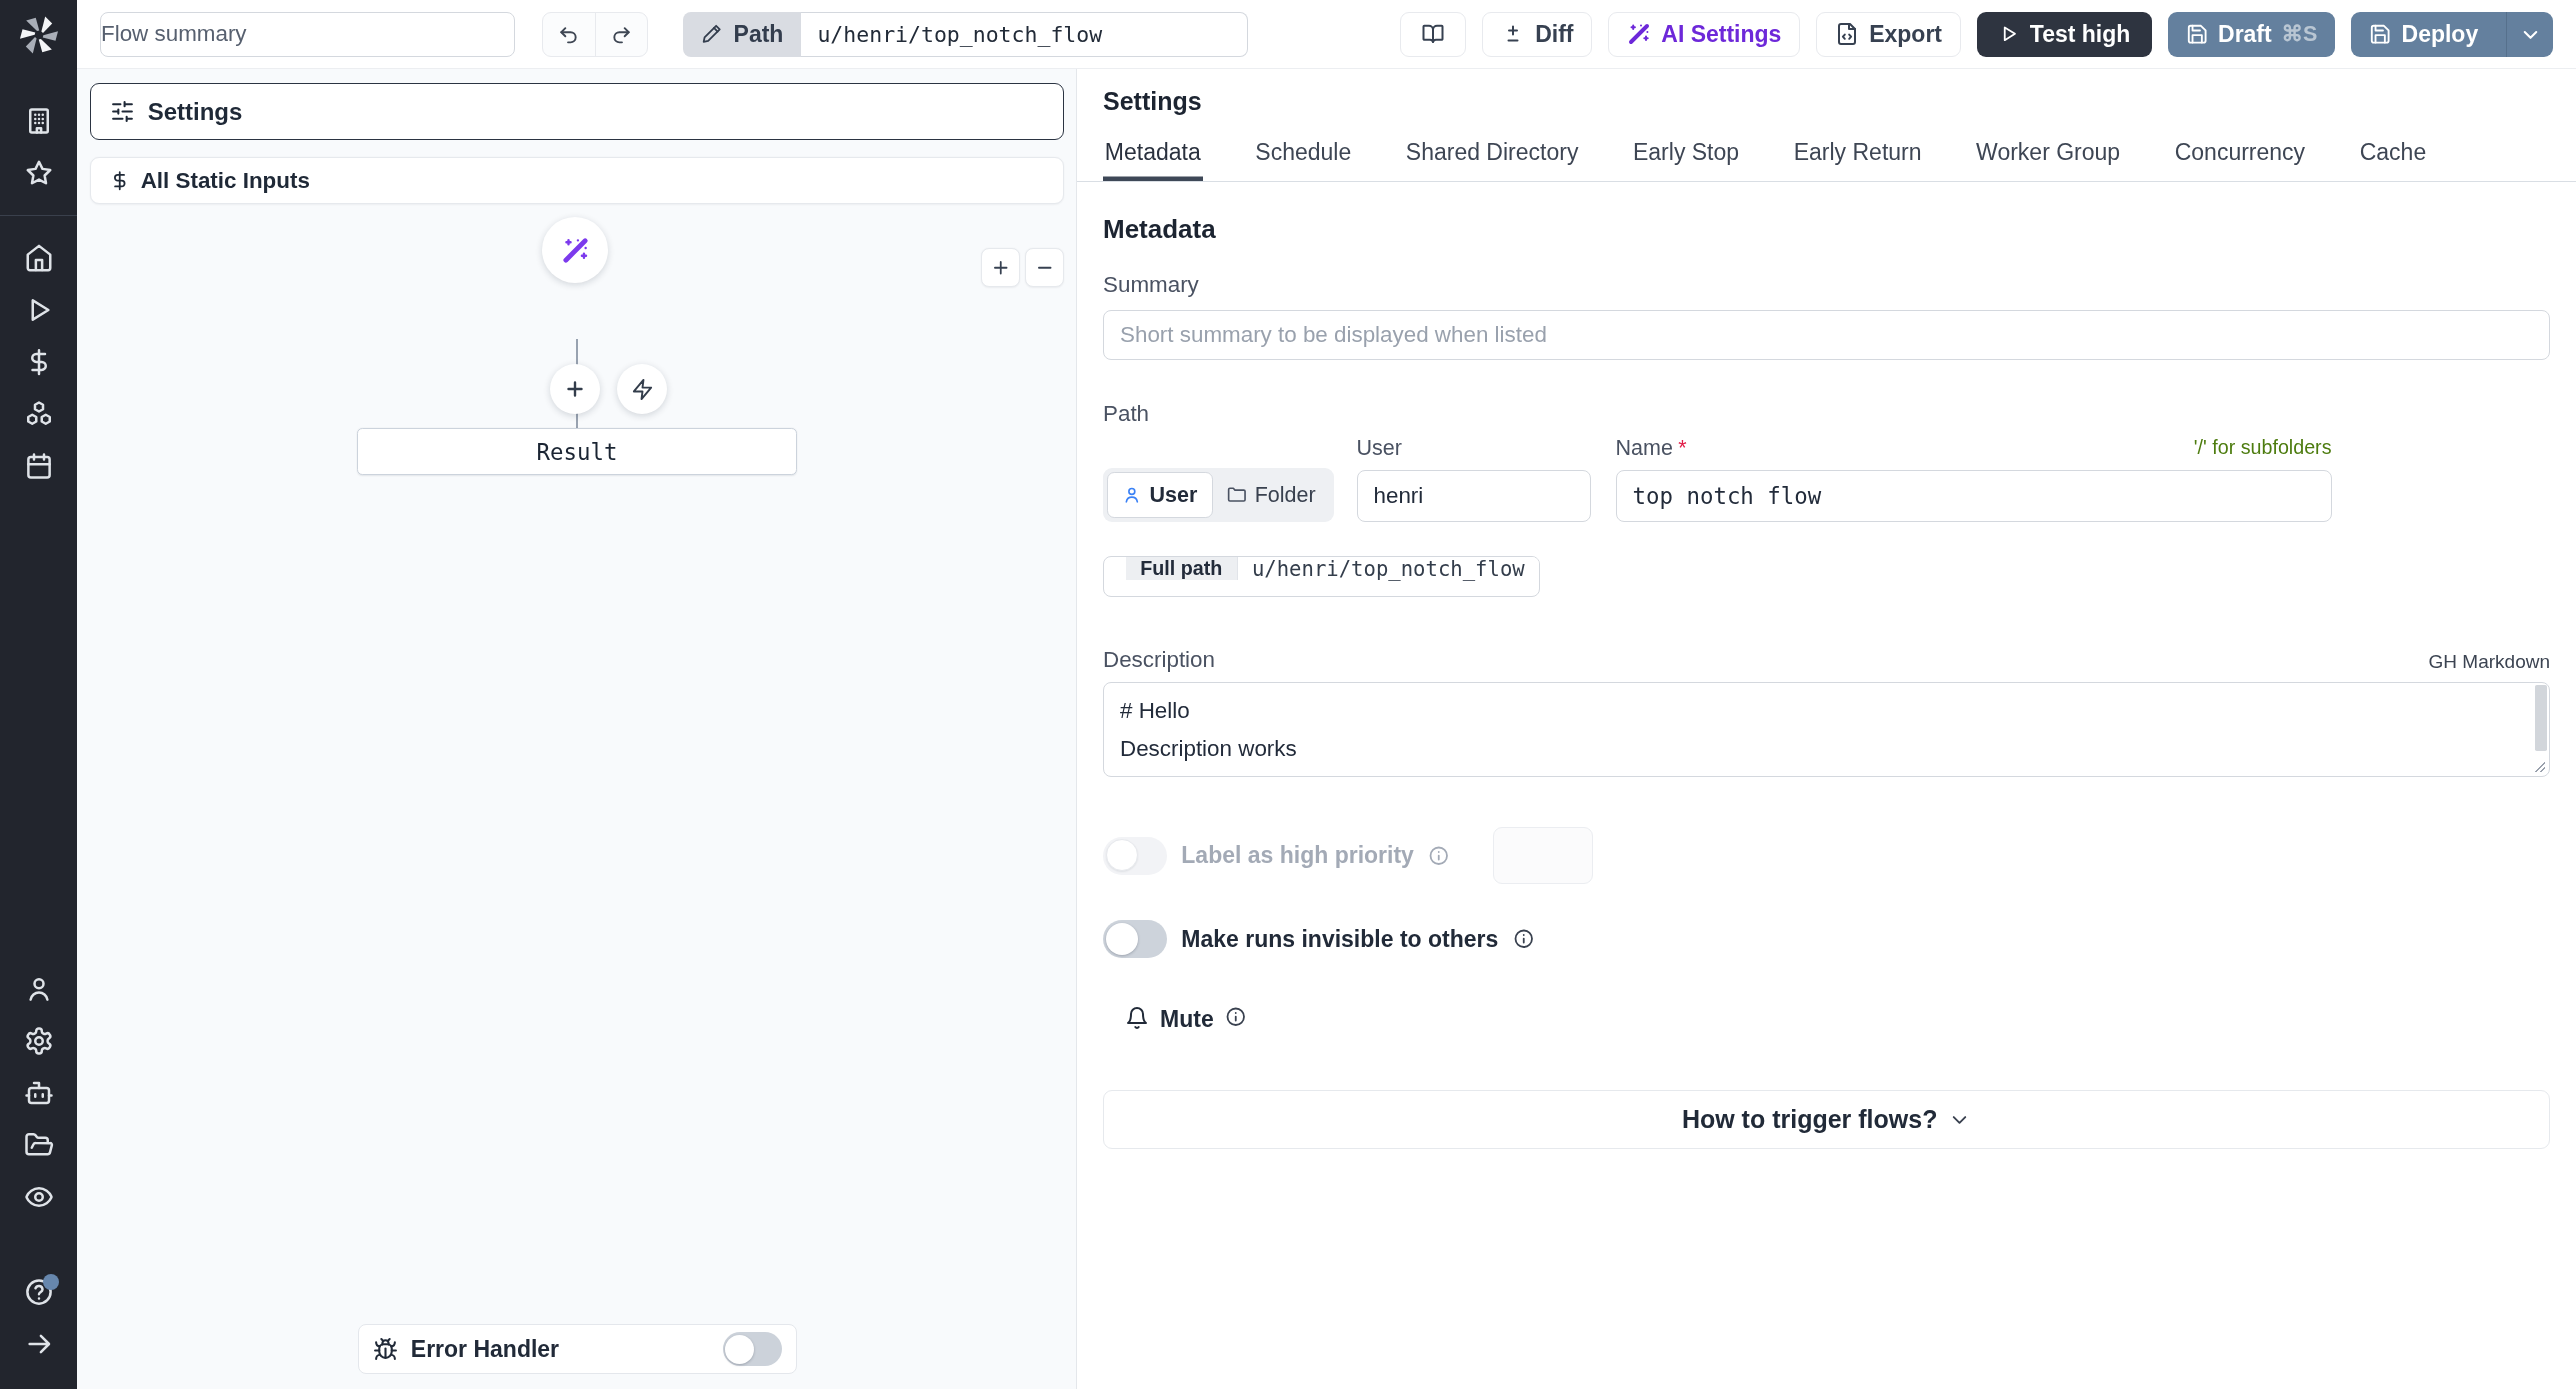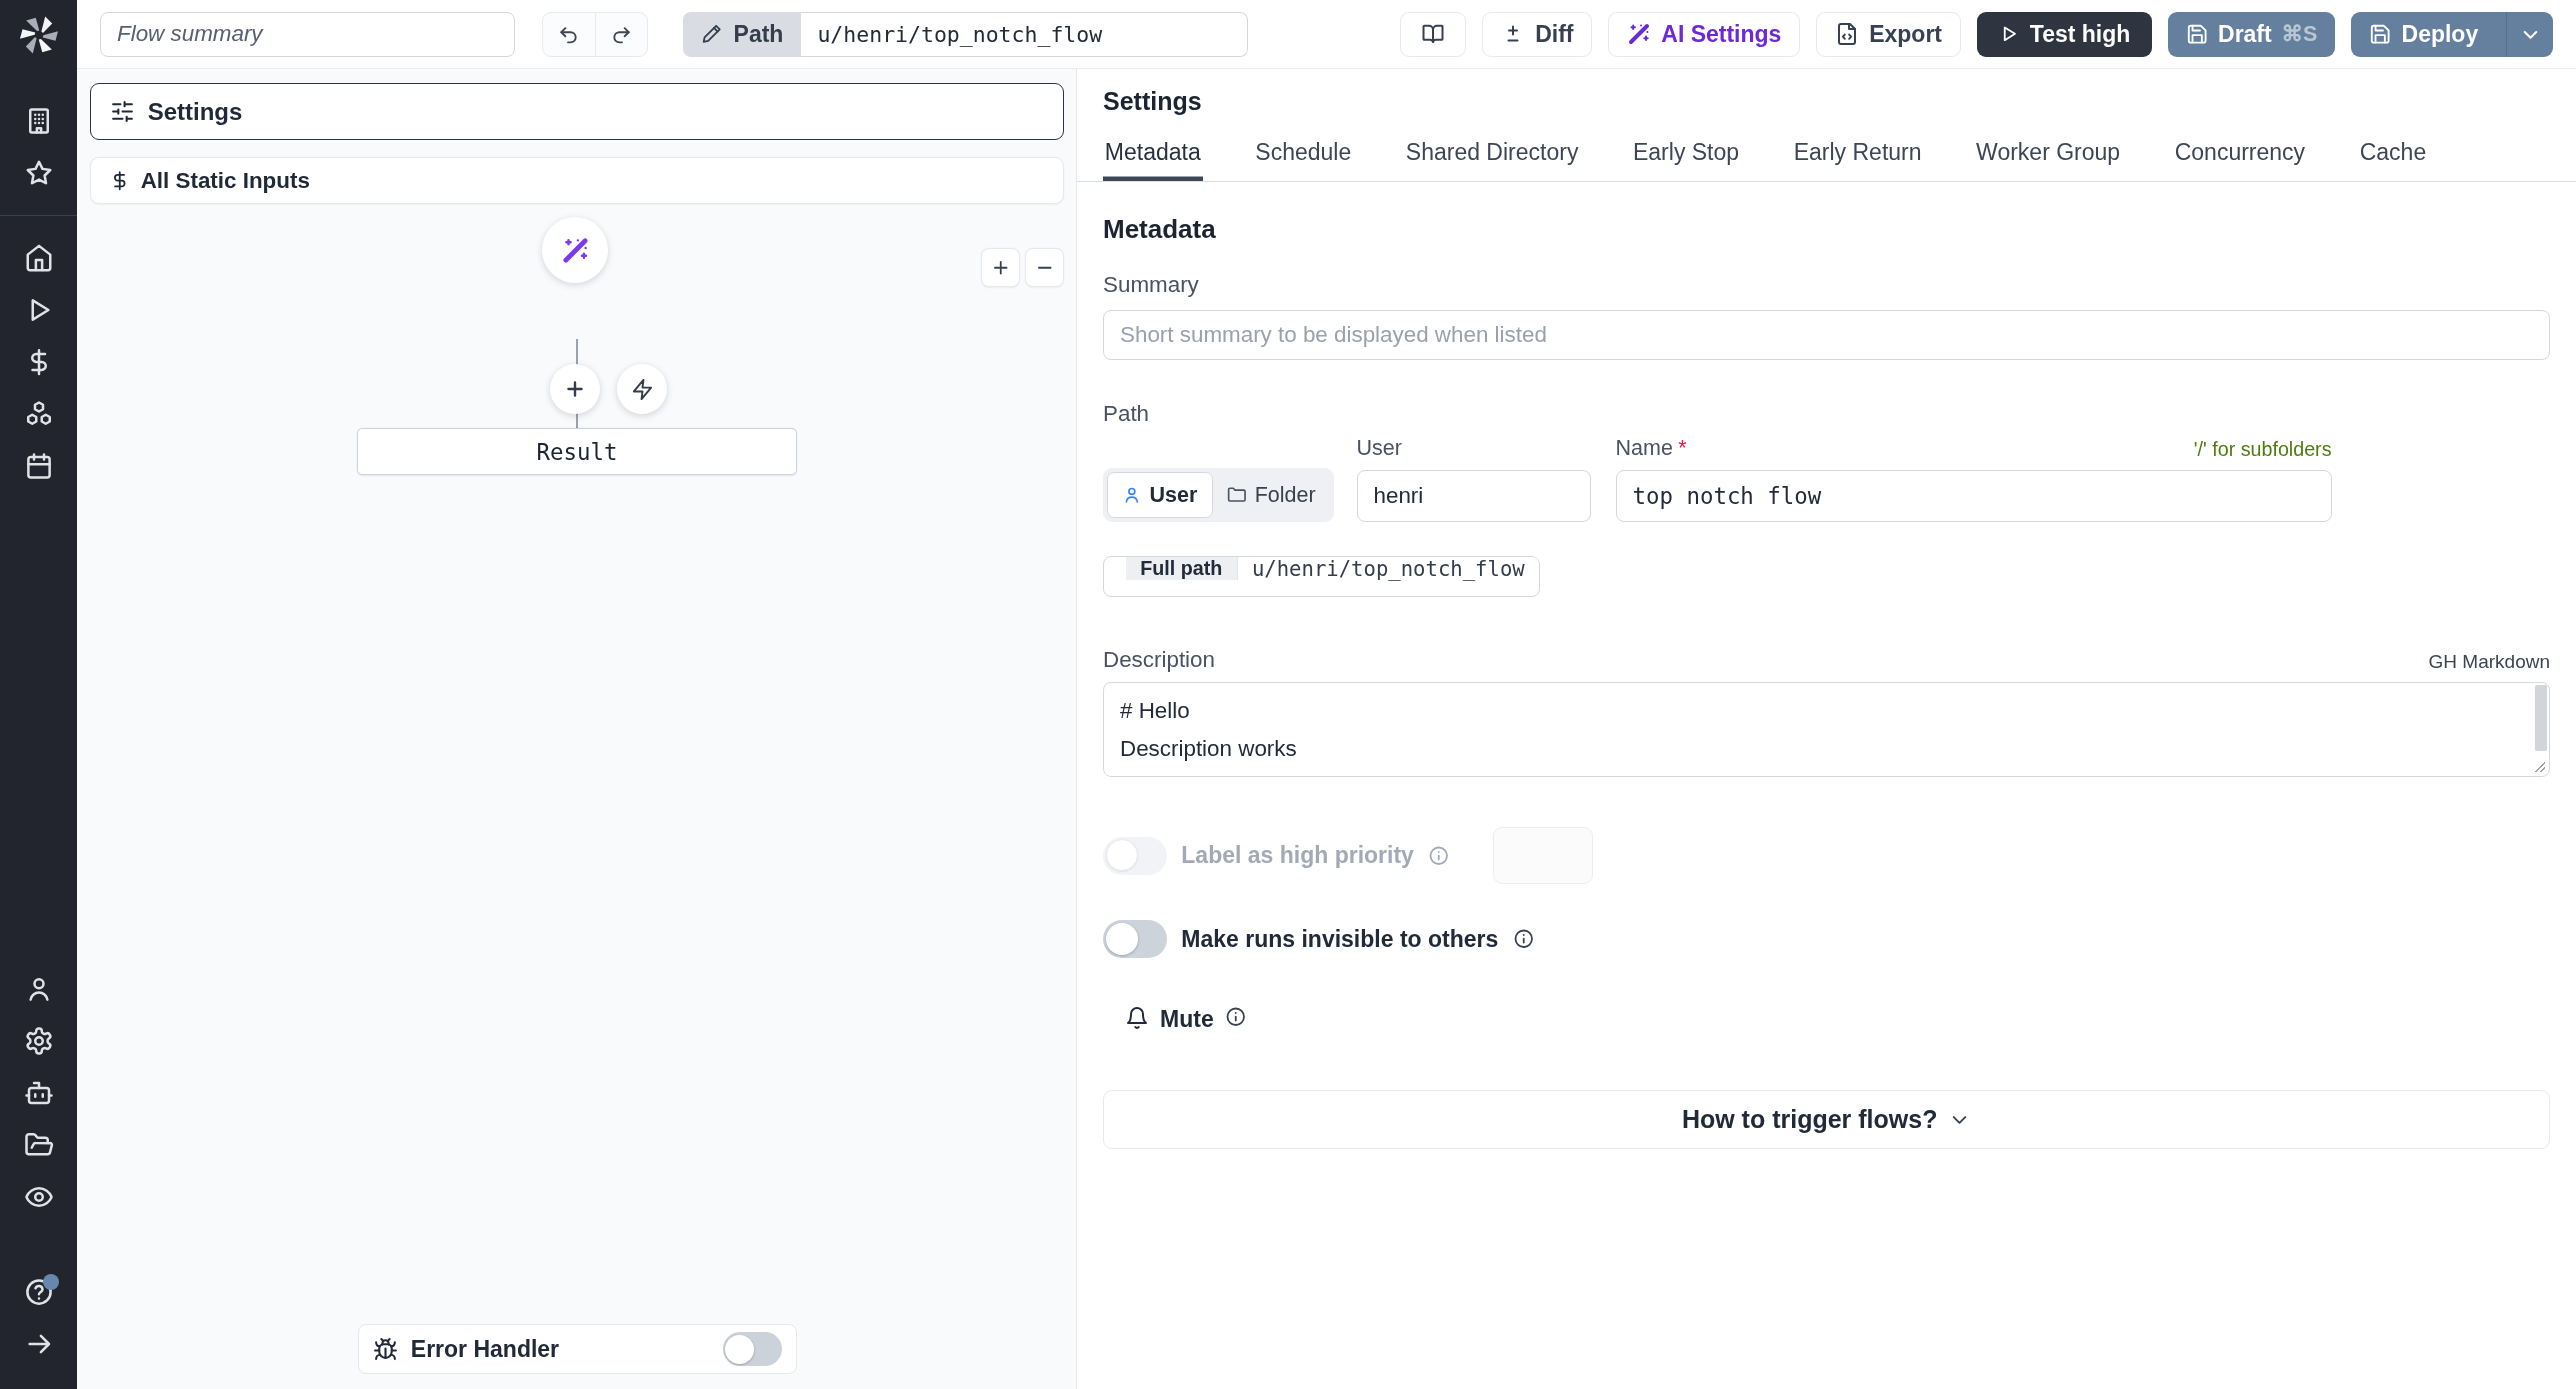--- a/index.html
+++ b/index.html
@@ -23,21 +23,21 @@
   .help-dot { position: absolute; top: 7.2px; right: 18px; width: 16px; height: 16px;
     border-radius: 50%; background: #6787ad; }
 
   
   .main { flex: 1; display: flex; flex-direction: column; min-width: 0; }
 
   
   .toolbar { height: 69px; background: #fff; border-bottom: 0.9px solid #eceef1;
     display: flex; align-items: center; padding: 0 23px; gap: 16px; flex-shrink: 0; }
   .tb-input { width: 415px; height: 45px; border: 0.9px solid #d4d8de; border-radius: 8px;
-    padding: 0 16px; font-size: 22.4px; font-family: "Liberation Sans", sans-serif; color: #1f2937; outline: none; font-style: italic; }
+    padding: 0 0; font-size: 22.4px; font-family: "Liberation Sans", sans-serif; color: #1f2937; outline: none; }
   .tb-input::placeholder { color: #57606f; }
   .undo-redo { height: 45px; display: flex; background: #fbfcfd; border: 0.9px solid #e8eaee;
     border-radius: 9px; overflow: hidden; margin-left: 10.7px; }
   .ur-cell { width: 52px; height: 100%; display: flex; align-items: center; justify-content: center;
     background: transparent; border: 0; color: #3f4754; cursor: pointer; }
   .ur-cell + .ur-cell { border-left: 0.9px solid #e8eaee; }
   .ur-cell svg { width: 23px; height: 23px; }
   .path-group { display: flex; height: 45px; margin-left: 19.7px; }
   .path-chip { display: flex; align-items: center; gap: 10.7px; background: #d9dce2;
     border-radius: 8px 0 0 8px; padding: 0 18px; color: #333d4d; cursor: pointer; border: 0; }
@@ -134,21 +134,21 @@
   .seg { display: flex; align-items: center; gap: 8px; padding: 0 14.3px; border-radius: 7.2px;
     background: transparent; border: 0; cursor: pointer; font-size: 21.5px; color: #39414f; }
   .seg svg { width: 19.7px; height: 19.7px; }
   .seg-active { background: #fff; border: 0.9px solid #d4d8de; color: #222b3a; font-weight: 600; }
   .seg-user-icon { color: #3b82f6; }
   .seg-folder-icon { color: #4a5262; }
   .user-col { width: 234px; margin-left: 23px; display: flex; flex-direction: column; }
   .user-col .field-label, .name-col .field-label { font-size: 21.5px; }
   .user-col .text-input { height: 52px; margin-top: 9px; }
   .name-col { width: 716px; margin-left: 25px; display: flex; flex-direction: column; }
-  .name-top { display: flex; justify-content: space-between; align-items: flex-end; }
+  .name-top { display: flex; justify-content: space-between; align-items: flex-start; }
   .req { color: #e11d48; margin-left: 5.4px; font-size: 21.5px; }
   .hint { font-size: 19.7px; color: #4d7c0f; }
   .name-col .text-input { height: 52px; margin-top: 9px; font-family: "DejaVu Sans Mono", monospace; }
   .fullpath { margin-top: 34px; display: inline-flex; align-items: flex-start; height: 41px;
     border: 0.9px solid #d4d8de; border-radius: 8px; overflow: hidden; padding-left: 22px; }
   .fullpath-badge { background: #edeff2; display: flex; align-items: center; padding: 0 14.3px;
     font-size: 19.7px; font-weight: 700; color: #222b3a; border-right: 0.9px solid #e1e4e9; }
   .fullpath-value { display: flex; align-items: center; padding: 0 14.3px;
     font-family: "DejaVu Sans Mono", monospace; font-size: 20.6px; color: #333d4b; background: #fff; }
   .desc-top { margin-top: 50px; display: flex; justify-content: space-between; align-items: flex-end; }

